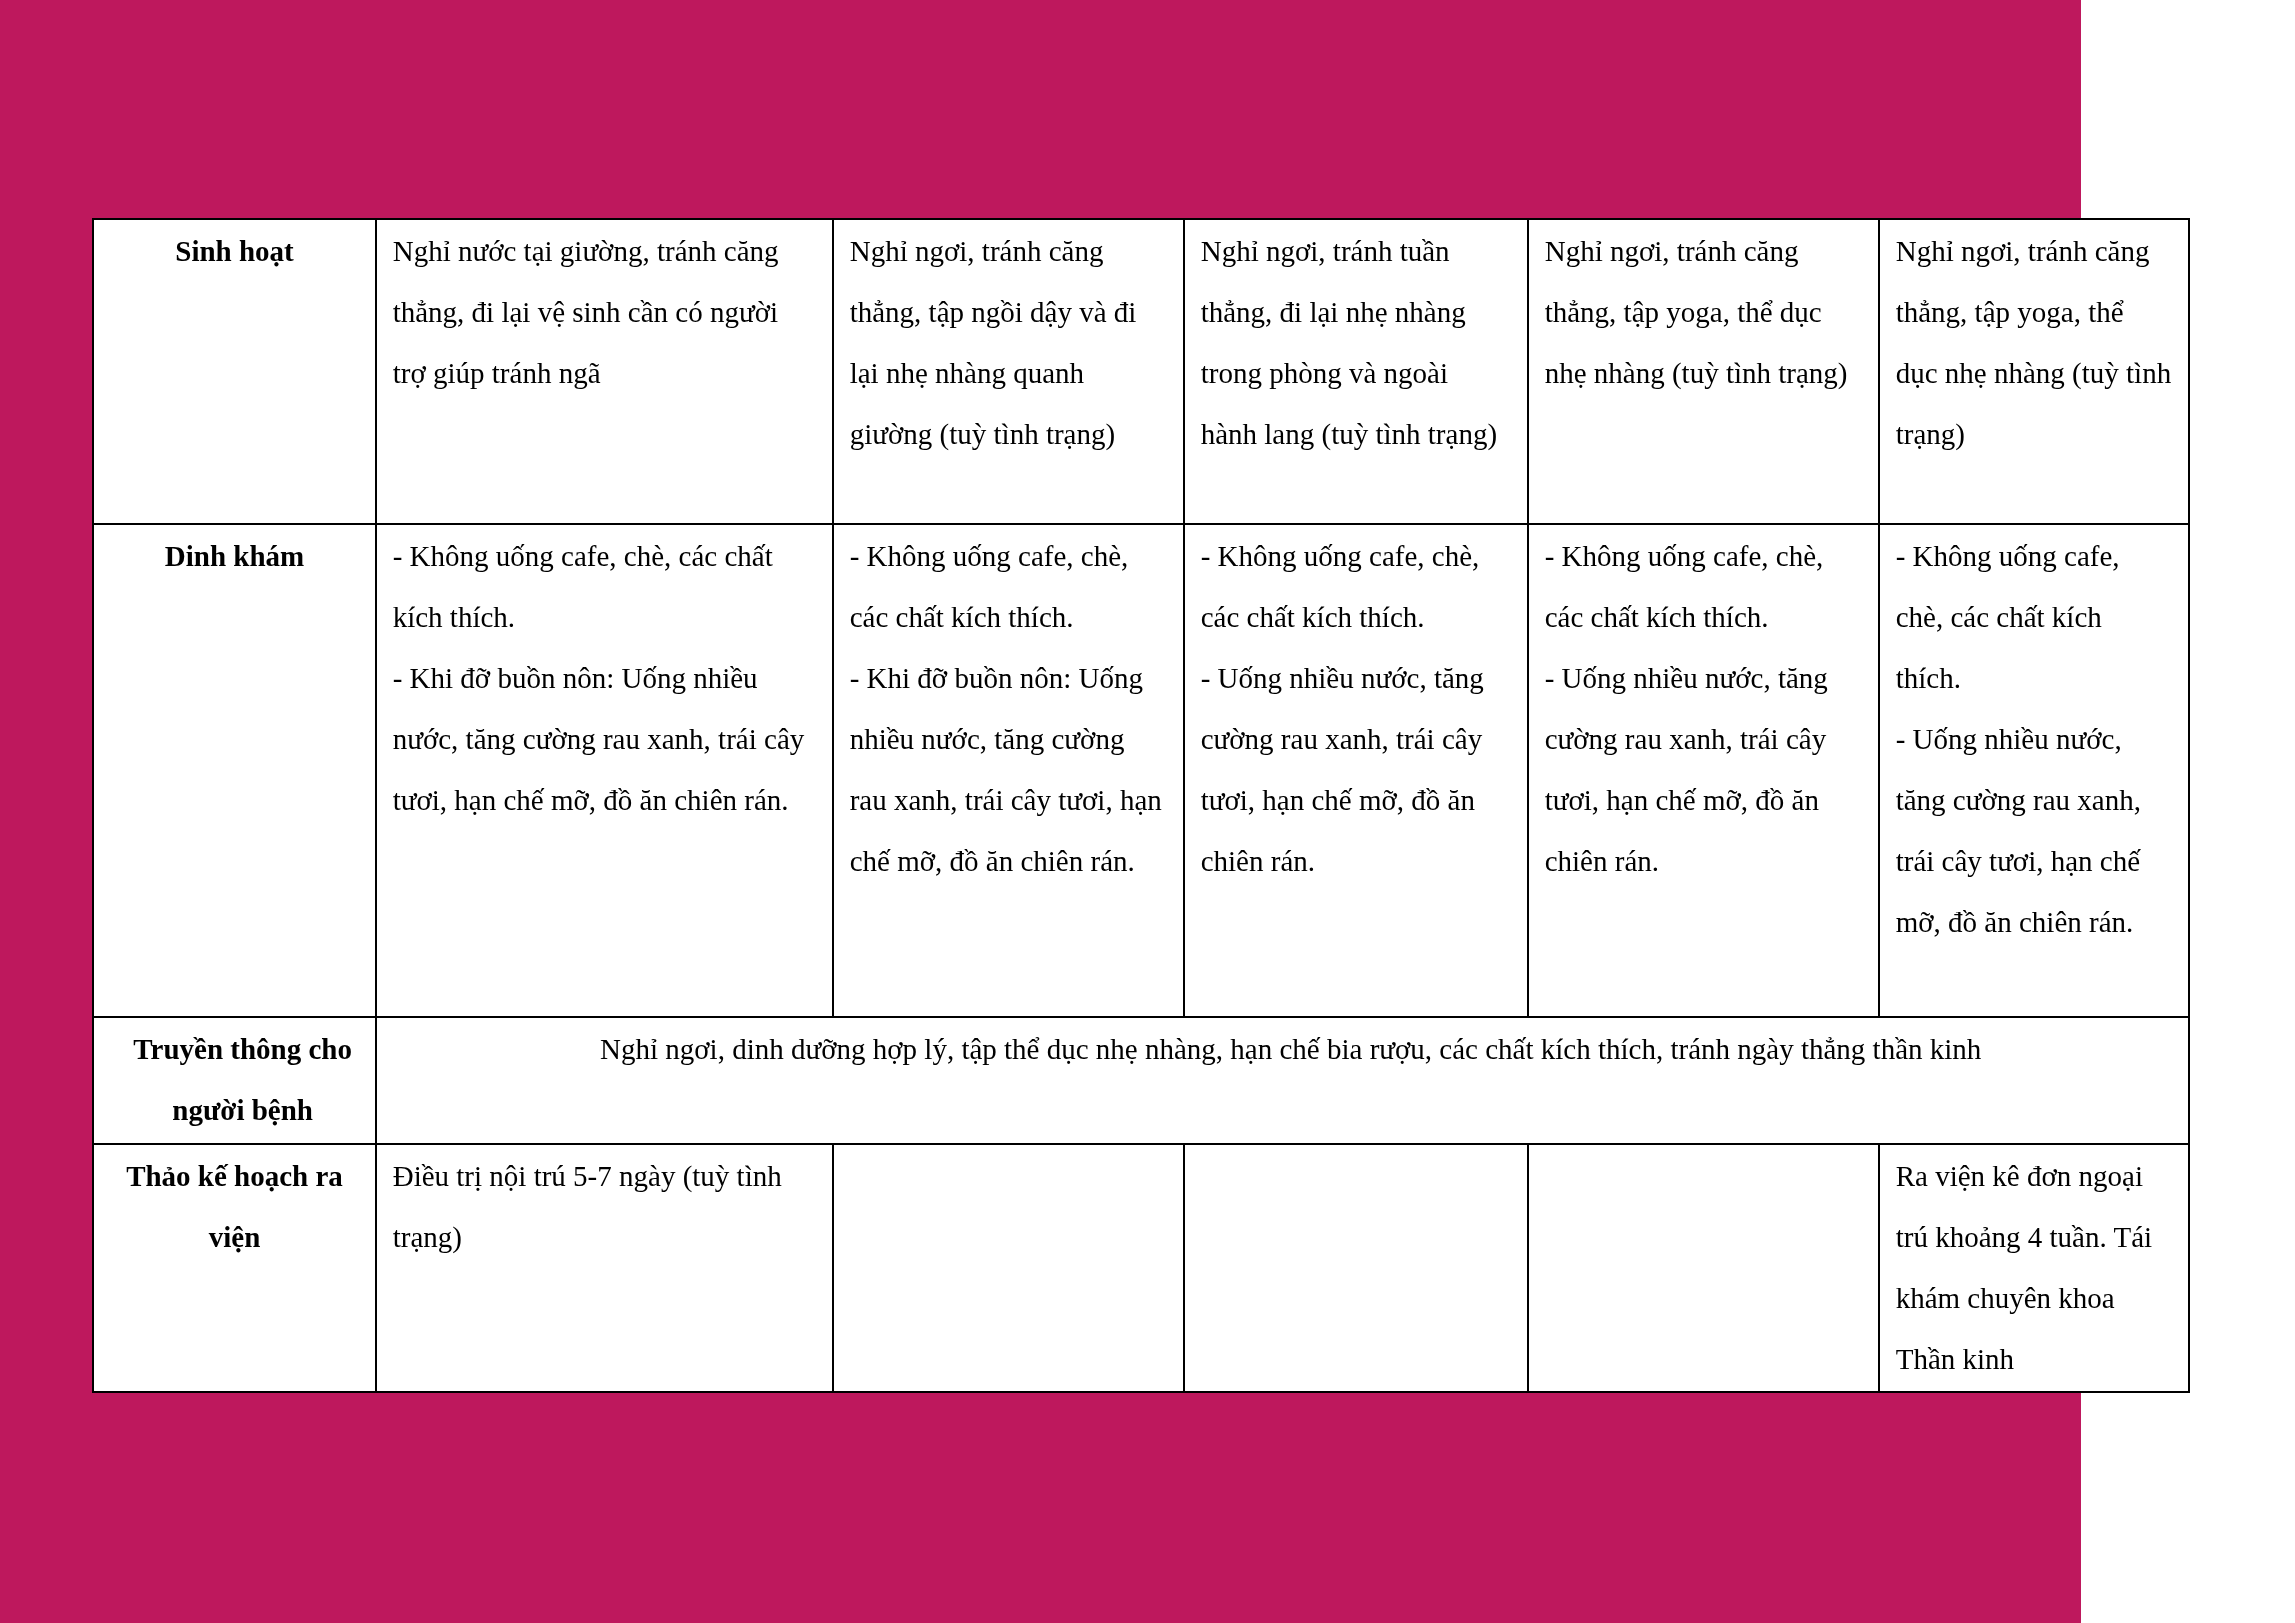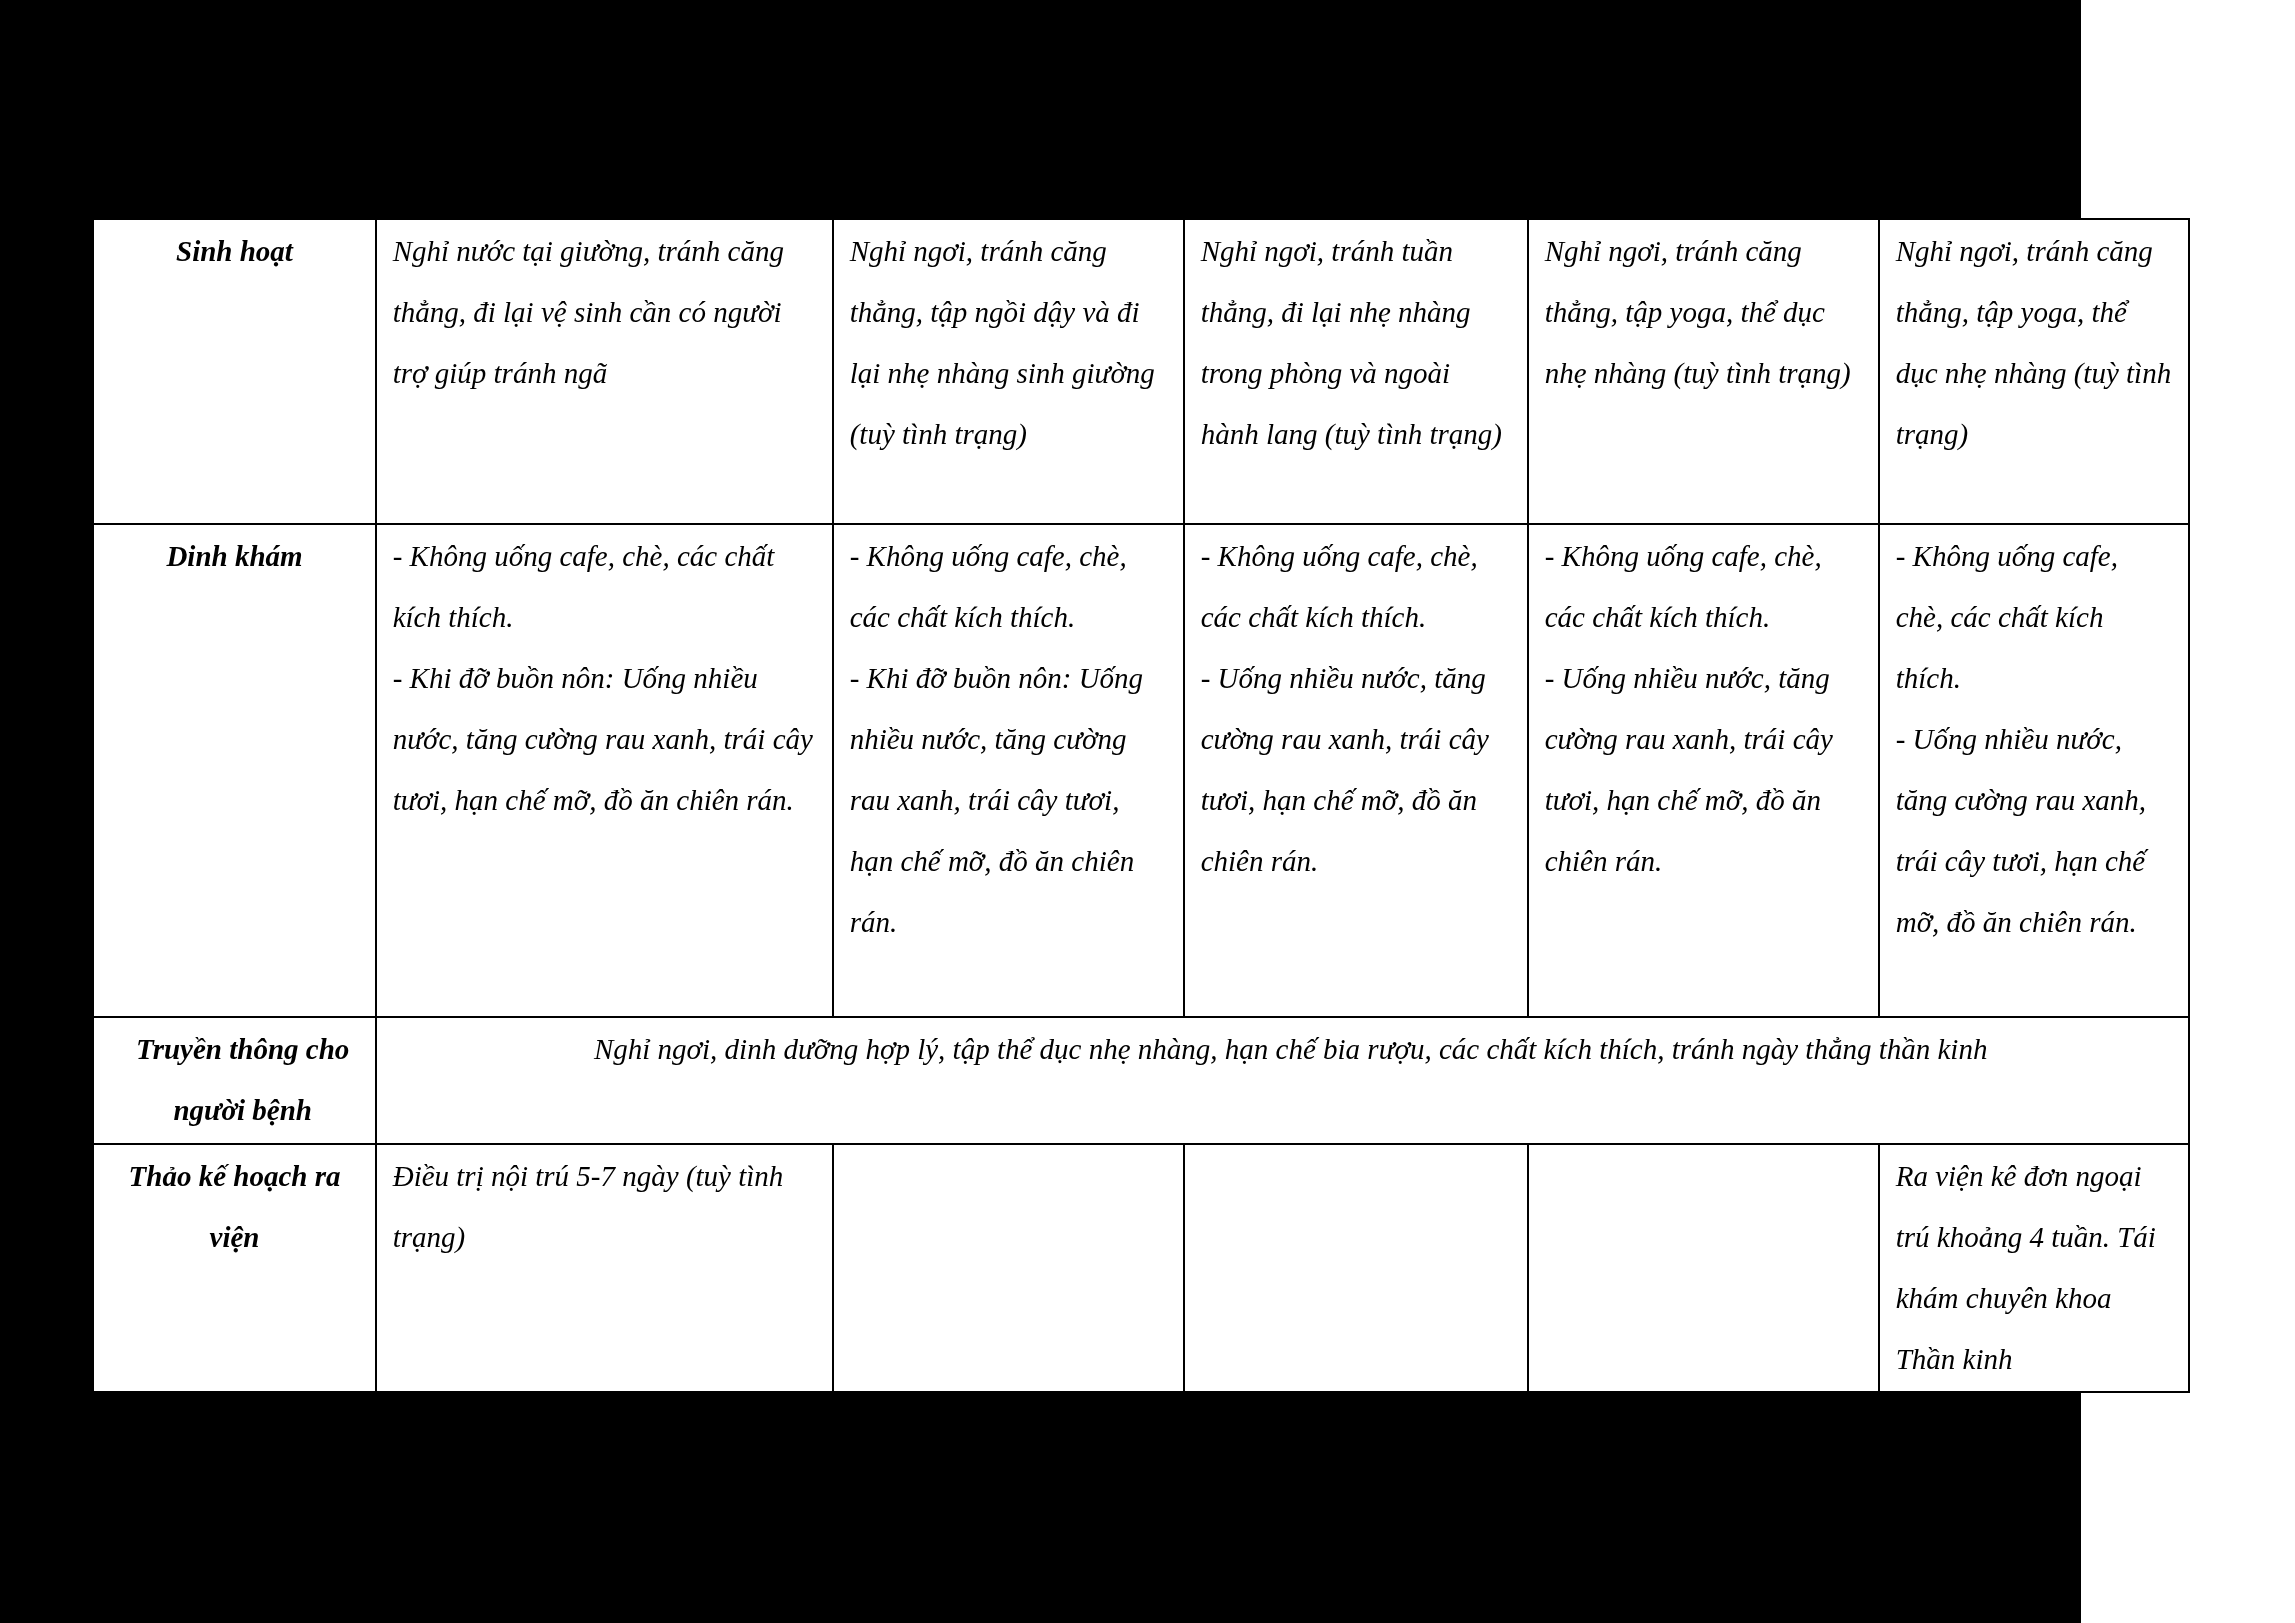--- a/index.html
+++ b/index.html
@@ -6,24 +6,23 @@
     margin: 0;
     padding: 0;
     width: 2295px;
     height: 1623px;
     background: #ffffff;
   }
   .page {
     position: relative;
     width: 2081px;
     height: 1623px;
-    background: #000000;
+    background: #be185d;
     font-family: "Liberation Serif", "DejaVu Serif", serif;
     color: #000000;
-    font-style: italic;
   }
   table.care-table {
     position: absolute;
     left: 92px;
     top: 218px;
     width: 2097px;
     border-collapse: collapse;
     table-layout: fixed;
     border: 2.6px solid #000000;
   }
@@ -66,21 +65,21 @@
       <col style="width:457px">
       <col style="width:351px">
       <col style="width:344px">
       <col style="width:351px">
       <col style="width:310px">
     </colgroup>
     <tbody>
       <tr class="r1">
         <td class="col-head">Sinh hoạt</td>
         <td class="v-mid">Nghỉ nước tại giường, tránh căng thẳng, đi lại vệ sinh cần có người trợ giúp tránh ngã</td>
-        <td class="v-top">Nghỉ ngơi, tránh căng thẳng, tập ngồi dậy và đi lại nhẹ nhàng sinh giường (tuỳ tình trạng)</td>
+        <td class="v-top">Nghỉ ngơi, tránh căng thẳng, tập ngồi dậy và đi lại nhẹ nhàng quanh giường (tuỳ tình trạng)</td>
         <td class="v-top">Nghỉ ngơi, tránh tuần thẳng, đi lại nhẹ nhàng trong phòng và ngoài hành lang (tuỳ tình trạng)</td>
         <td class="v-mid">Nghỉ ngơi, tránh căng thẳng, tập yoga, thể dục nhẹ nhàng (tuỳ tình trạng)</td>
         <td class="v-mid">Nghỉ ngơi, tránh căng thẳng, tập yoga, thể dục nhẹ nhàng (tuỳ tình trạng)</td>
       </tr>
       <tr class="r2">
         <td class="col-head">Dinh khám</td>
         <td class="v-top">- Không uống cafe, chè, các chất kích thích.
 - Khi đỡ buồn nôn: Uống nhiều nước, tăng cường rau xanh, trái cây tươi, hạn chế mỡ, đồ ăn chiên rán.</td>
         <td class="v-top">- Không uống cafe, chè, các chất kích thích.
 - Khi đỡ buồn nôn: Uống nhiều nước, tăng cường rau xanh, trái cây tươi, hạn chế mỡ, đồ ăn chiên rán.</td>

